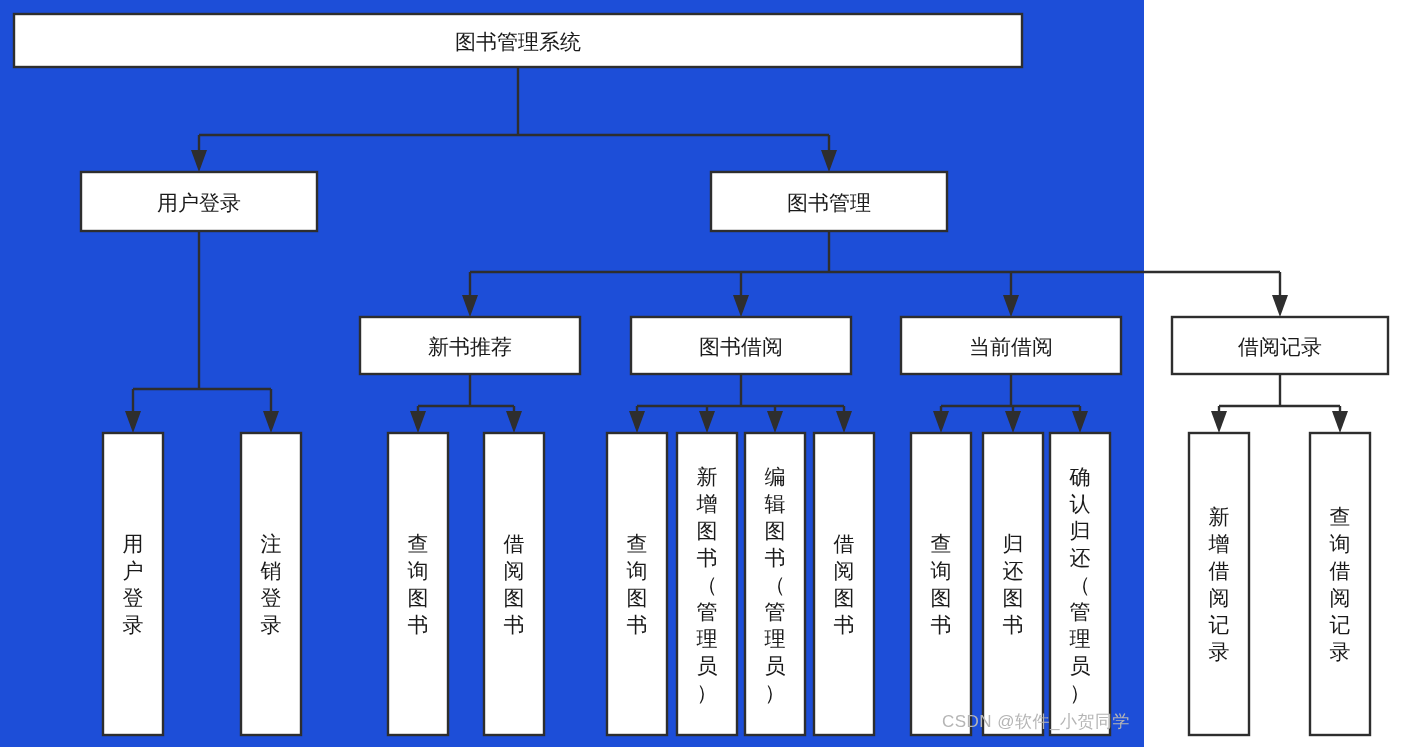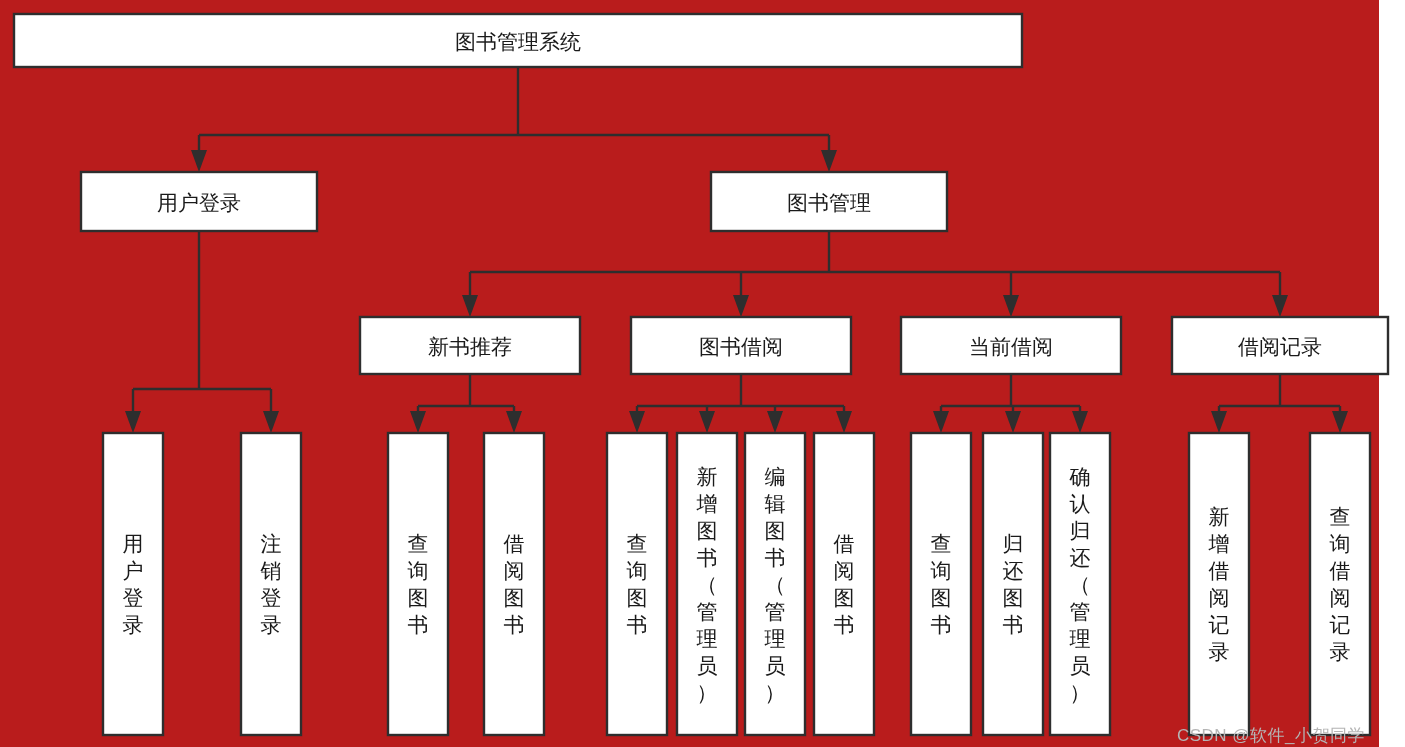--- a/index.html
+++ b/index.html
@@ -10,23 +10,23 @@
   }
   body {
     width: 1405px;
     height: 747px;
     font-family: "Liberation Sans", "DejaVu Sans", sans-serif;
     overflow: hidden;
     position: relative;
   }
   #diagram-root {
     position: relative;
-    width: 1379px;
+    width: 1144px;
     height: 747px;
-    background: #b91c1c;
+    background: #1d4ed8;
   }
   svg.diagram-svg {
     position: absolute;
     left: 0;
     top: 0;
     width: 1405px;
     height: 747px;
     display: block;
   }
   .node-box {
@@ -53,21 +53,21 @@
   }
   .node-label-v {
     font-family: "Liberation Sans", "DejaVu Sans", sans-serif;
     font-size: 21px;
     fill: #1a1a1a;
     text-anchor: middle;
   }
   .watermark-text {
     position: absolute;
     right: 14px;
-    bottom: 0;
+    bottom: 14px;
     font-family: "Liberation Sans", "DejaVu Sans", sans-serif;
     font-size: 17px;
     color: #b5b5b5;
     letter-spacing: 0.5px;
     white-space: nowrap;
     user-select: none;
   }
 </style>
 </head>
 <body>

